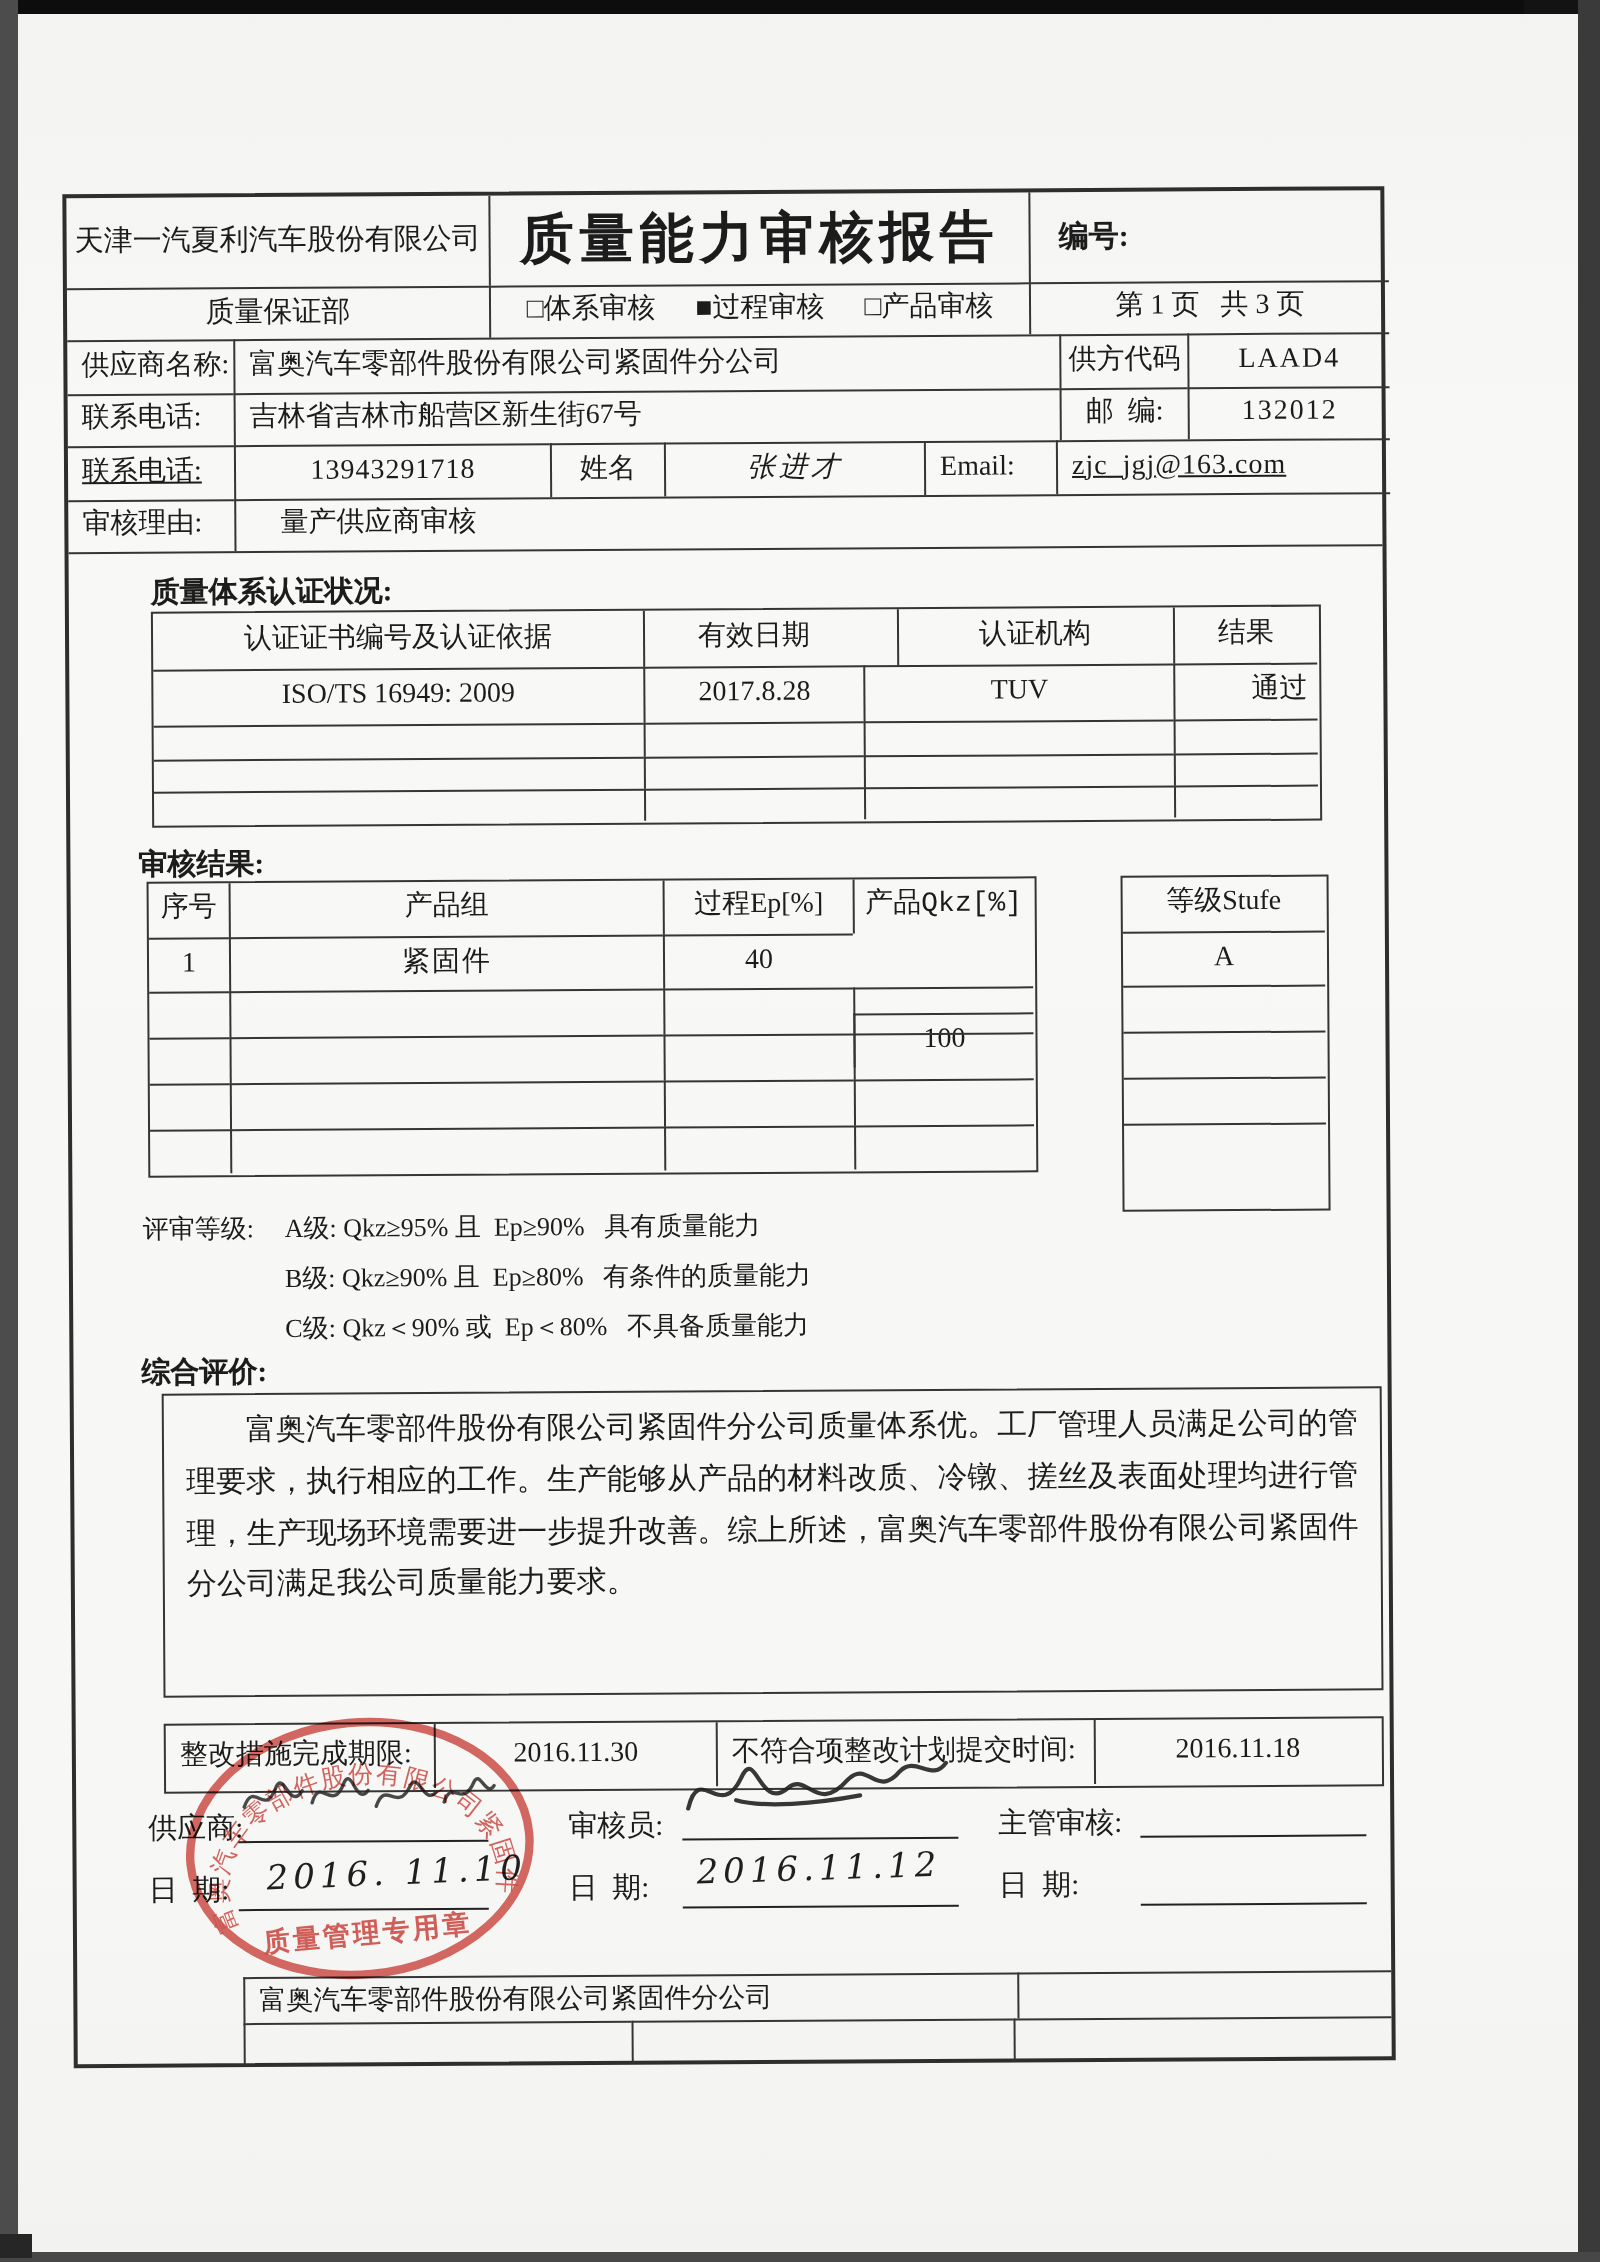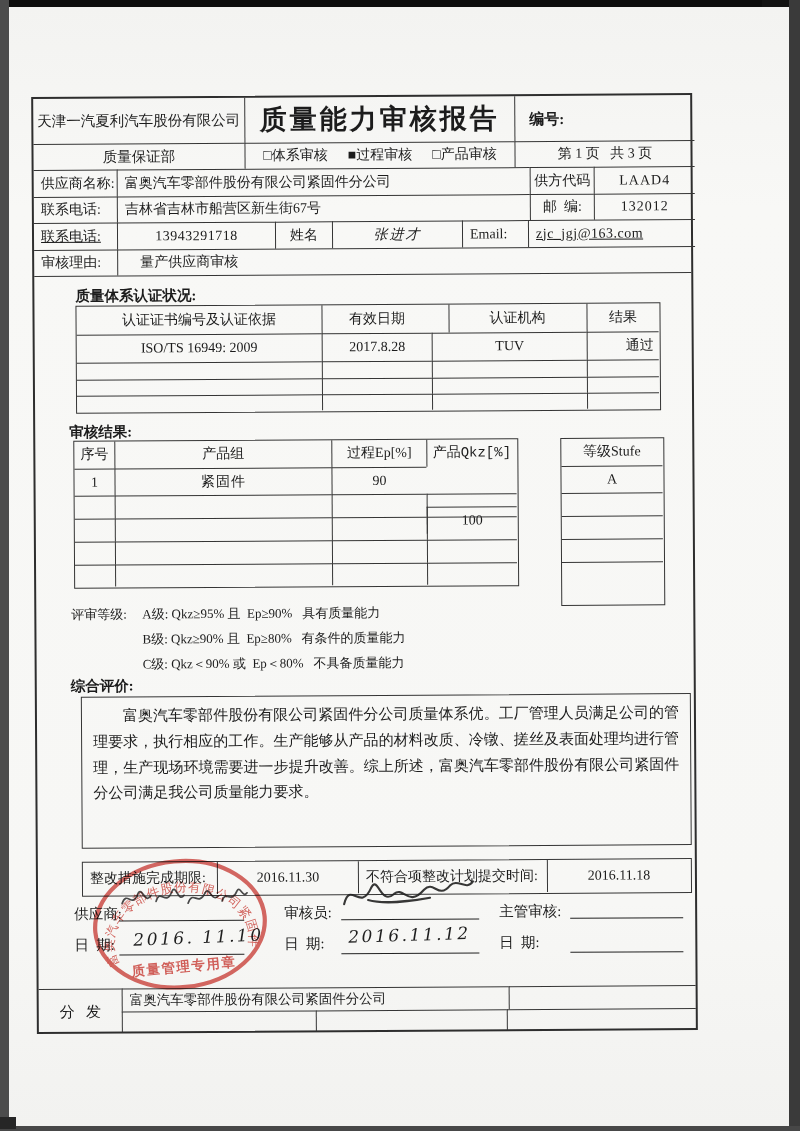--- a/index.html
+++ b/index.html
@@ -125,21 +125,21 @@
   </div>
 
   <div class="sec-label" style="left:34px;top:324px;">审核结果:</div>
   <div class="boxed" style="left:38px;top:342px;width:445px;height:148px;">
     <div class="cell nl nt c" style="left:0;top:0;width:40px;height:27px;">序号</div>
     <div class="cell nt c" style="left:40px;top:0;width:217px;height:27px;">产品组</div>
     <div class="cell nt c" style="left:257px;top:0;width:95px;height:27px;">过程Ep[%]</div>
     <div class="cell nt c" style="left:352px;top:0;width:90px;height:27px;font-family:Liberation Mono, monospace;">产品Qkz[%]</div>
     <div class="cell nl c" style="left:0;top:27px;width:40px;height:27px;">1</div>
     <div class="cell c" style="left:40px;top:27px;width:217px;height:27px;letter-spacing:1px;">紧固件</div>
-    <div class="cell c" style="left:257px;top:27px;width:95px;height:27px;">90</div>
+    <div class="cell c" style="left:257px;top:27px;width:95px;height:27px;">40</div>
     <div class="cell c" style="left:352px;top:27px;width:90px;height:27px;margin-top:40px;">100</div>
     <div class="cell nl" style="left:0;top:54px;width:40px;height:23px;"></div>
     <div class="cell" style="left:40px;top:54px;width:217px;height:23px;"></div>
     <div class="cell" style="left:257px;top:54px;width:95px;height:23px;"></div>
     <div class="cell" style="left:352px;top:54px;width:90px;height:23px;"></div>
     <div class="cell nl" style="left:0;top:77px;width:40px;height:23px;"></div>
     <div class="cell" style="left:40px;top:77px;width:217px;height:23px;"></div>
     <div class="cell" style="left:257px;top:77px;width:95px;height:23px;"></div>
     <div class="cell" style="left:352px;top:77px;width:90px;height:23px;"></div>
     <div class="cell nl" style="left:0;top:100px;width:40px;height:23px;"></div>
@@ -204,21 +204,20 @@
     </g>
   </svg>
 
   <svg class="abs" style="left:300px;top:777px;" width="140" height="42" viewBox="0 0 140 42">
     <g stroke="#222" stroke-width="2.1" fill="none" stroke-linecap="round" opacity="0.9">
       <path d="M6,30 C12,6 22,38 33,14 C40,0 42,32 56,20 C66,12 70,34 86,16 C96,6 100,26 112,12 C120,4 128,18 135,8"></path>
       <path d="M30,26 C44,30 70,28 92,24"></path>
     </g>
   </svg>
 
-  <div class="cell nl c pre" style="left:0;top:890px;width:83px;height:44px;font-size:15px;">分   发</div>
   <div class="cell l" style="left:83px;top:890px;width:387px;height:23px;font-size:13.5px;">富奥汽车零部件股份有限公司紧固件分公司</div>
   <div class="cell" style="left:470px;top:890px;width:187px;height:23px;"></div>
   <div class="cell" style="left:83px;top:913px;width:194px;height:21px;"></div>
   <div class="cell" style="left:277px;top:913px;width:191px;height:21px;"></div>
   <div class="cell" style="left:468px;top:913px;width:189px;height:21px;"></div>
 
 </div>
 
 <div class="stamp-wrap" style="left:88px;top:853px;transform:rotate(-5deg);">
   <svg width="180" height="142" viewBox="0 0 180 142">

